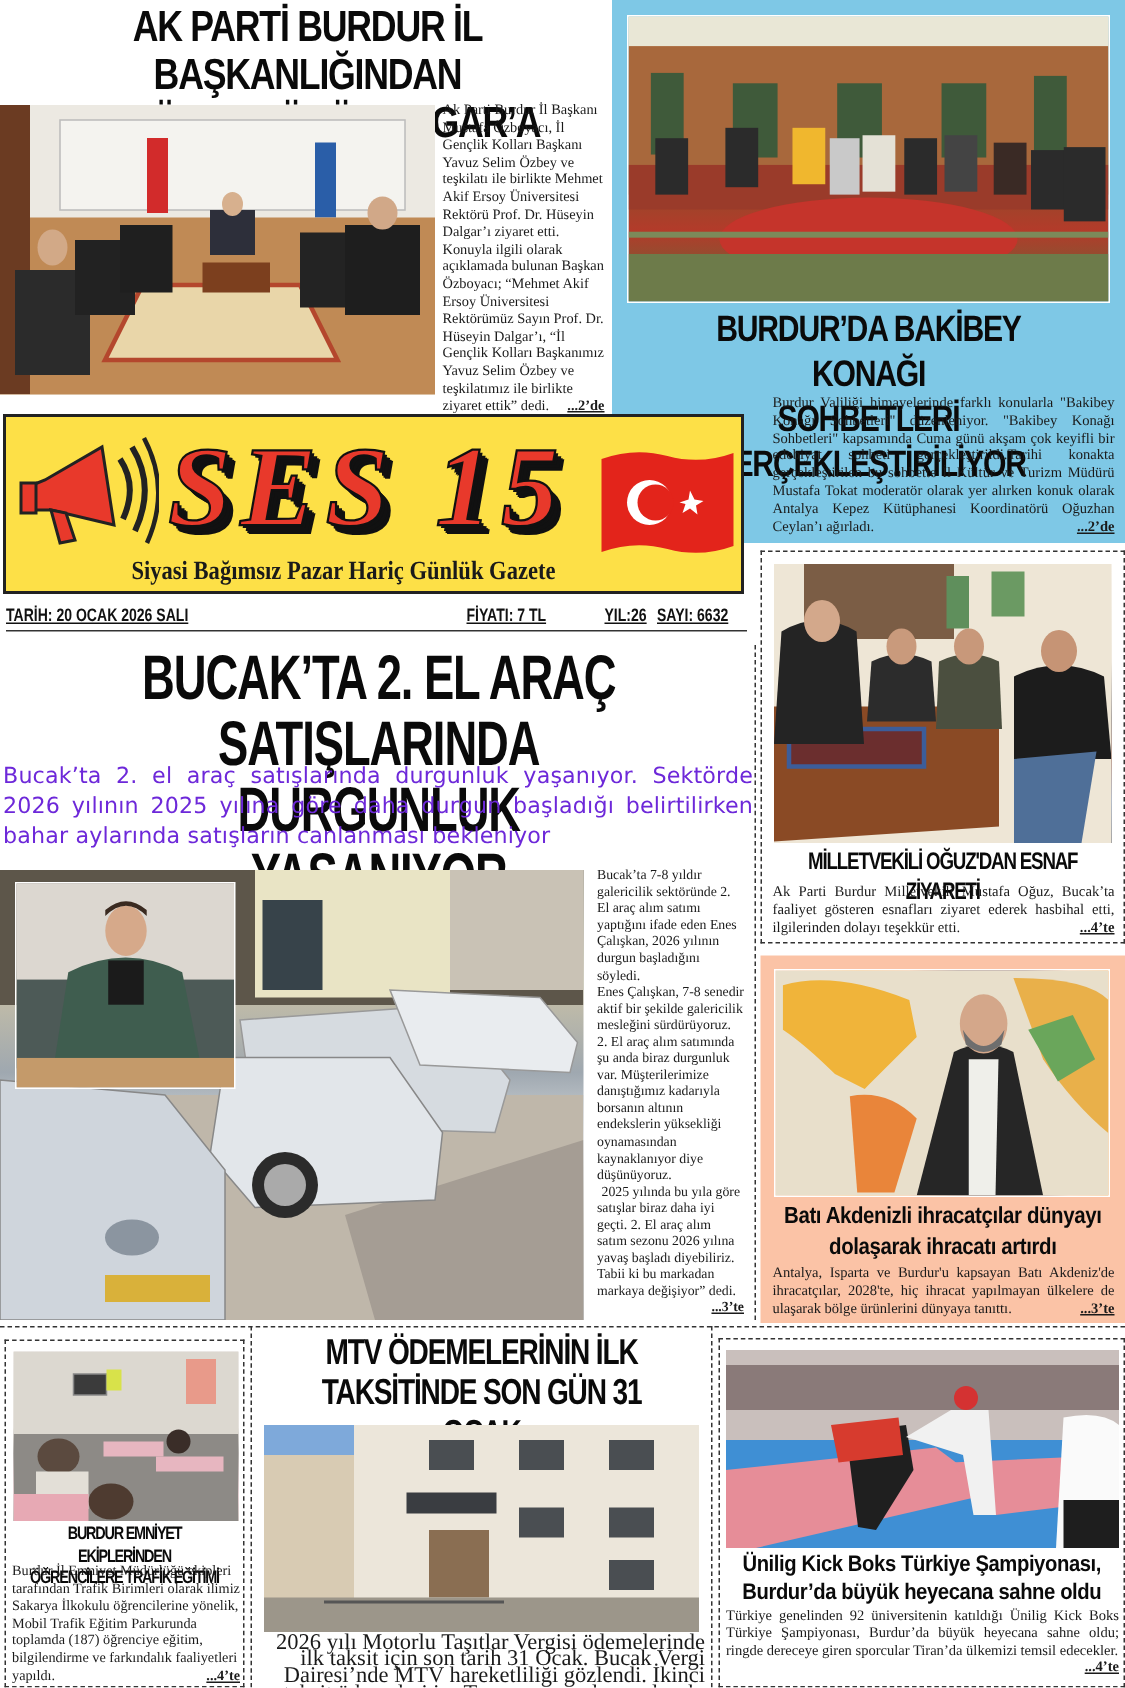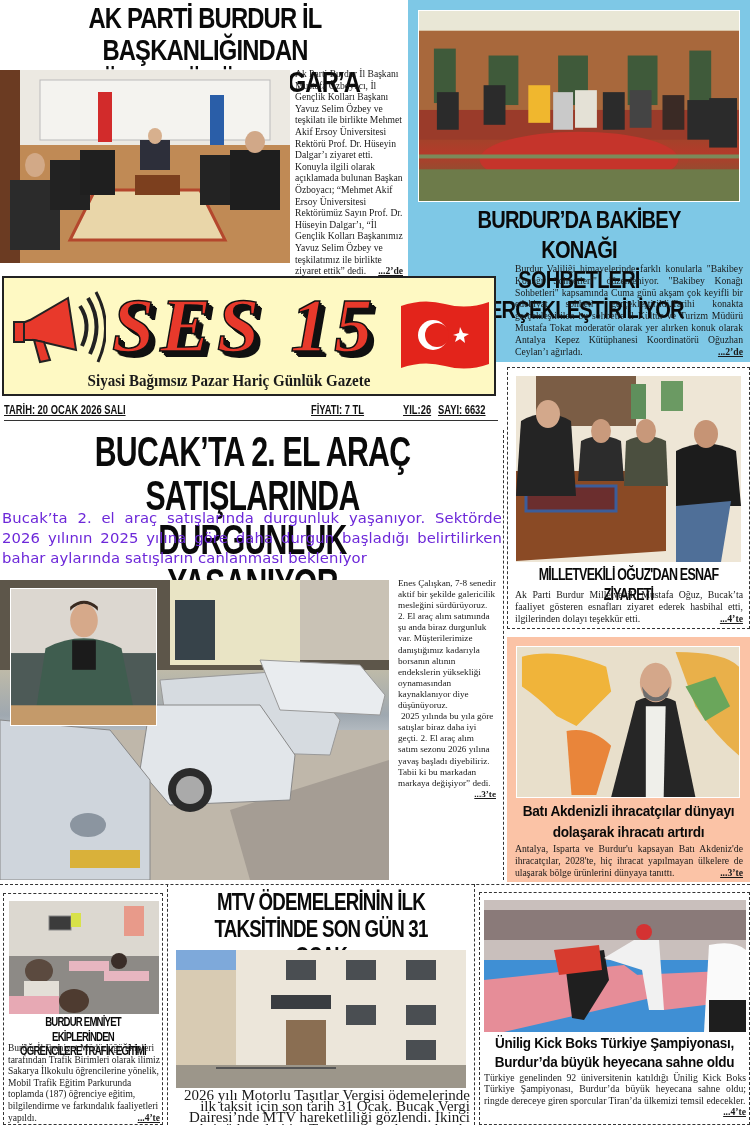--- a/index.html
+++ b/index.html
@@ -33,21 +33,21 @@
   #s1-photo { left: 0; top: 70px; width: 290px; height: 193px; background: linear-gradient(180deg,#e9e4da 0%,#d9c9a8 35%,#b5864c 55%,#c29560 100%); }
   #s1-text { left: 295px; top: 68px; width: 108px; font-size: 9.6px; line-height: 11.6px; text-align: left; }
 
   
   #blue-box { left: 408px; top: 0; width: 342px; height: 362px; background: #7ec8e6; }
   #s2-photo { left: 418px; top: 10px; width: 322px; height: 192px; background: linear-gradient(180deg,#d9cfa8 0%,#b7753f 25%,#8a4d2a 55%,#b33b2a 75%,#5f6b3a 100%); border: 1px solid #fff; }
   #s2-head { left: 408px; top: 205px; width: 342px; font-size: 24.5px; line-height: 30px; transform: scaleX(0.82); }
   #s2-text { left: 515px; top: 263px; width: 228px; font-size: 9.7px; line-height: 11.8px; }
 
   
-  #masthead { left: 2px; top: 276px; width: 494px; height: 120px; border: 2px solid #222; background: #fef9c3; }
+  #masthead { left: 2px; top: 276px; width: 494px; height: 120px; border: 2px solid #222; background: #fde047; }
   #megaphone { left: 6px; top: 12px; width: 96px; height: 82px; }
   #logo-text {
     left: 108px; top: 6px; width: 282px; height: 82px;
     font-family: "Liberation Serif", serif; font-weight: 700; font-style: italic;
     font-size: 76px; line-height: 82px; color: #e8392b; letter-spacing: 6px;
     text-shadow: 2px 2px 0 #111, 4px 4px 0 #111, 5px 5px 0 #111, 6px 6px 0 #111;
     -webkit-text-stroke: 1.5px #111;
     white-space: nowrap;
   }
   #tagline {
@@ -236,20 +236,21 @@
     <rect x="0" y="0" width="147" height="138" fill="#dcd7d0"></rect>
     <rect x="0" y="65" width="147" height="60" fill="#4d5a57"></rect>
     <path d="M35 60 Q74 40 112 60 L125 125 L25 125 Z" fill="#3f5d4f"></path>
     <rect x="62" y="52" width="24" height="30" fill="#1b1b1b"></rect>
     <ellipse cx="74" cy="32" rx="14" ry="17" fill="#d6a98a"></ellipse>
     <path d="M60 22 Q74 8 88 22 L88 18 Q74 6 60 18 Z" fill="#3a2a20"></path>
     <rect x="0" y="118" width="147" height="20" fill="#c49a6a"></rect>
   </svg>
 </div>
 <div class="abs serif-body" id="main-text">
+  <div>Bucak’ta 7-8 yıldır galericilik sektöründe 2. El araç alım satımı yaptığını ifade eden Enes Çalışkan, 2026 yılının durgun başladığını söyledi.</div>
   <div>Enes Çalışkan, 7-8 senedir aktif bir şekilde galericilik mesleğini sürdürüyoruz. 2. El araç alım satımında şu anda biraz durgunluk var. Müşterilerimize danıştığımız kadarıyla borsanın altının endekslerin yüksekliği oynamasından kaynaklanıyor diye düşünüyoruz.</div>
   <div style="text-indent:3px;">
     <span>2025 yılında bu yıla göre satışlar biraz daha iyi geçti. 2. El araç alım satım sezonu 2026 yılına yavaş başladı diyebiliriz. Tabii ki bu markadan markaya değişiyor” dedi.</span>
     <span class="more">...3’te</span>
   </div>
 </div>
 <div class="abs" id="main-vline"></div>
 
 <div class="abs dashed" id="mv-box"></div>
 <div class="photo" id="mv-photo">

